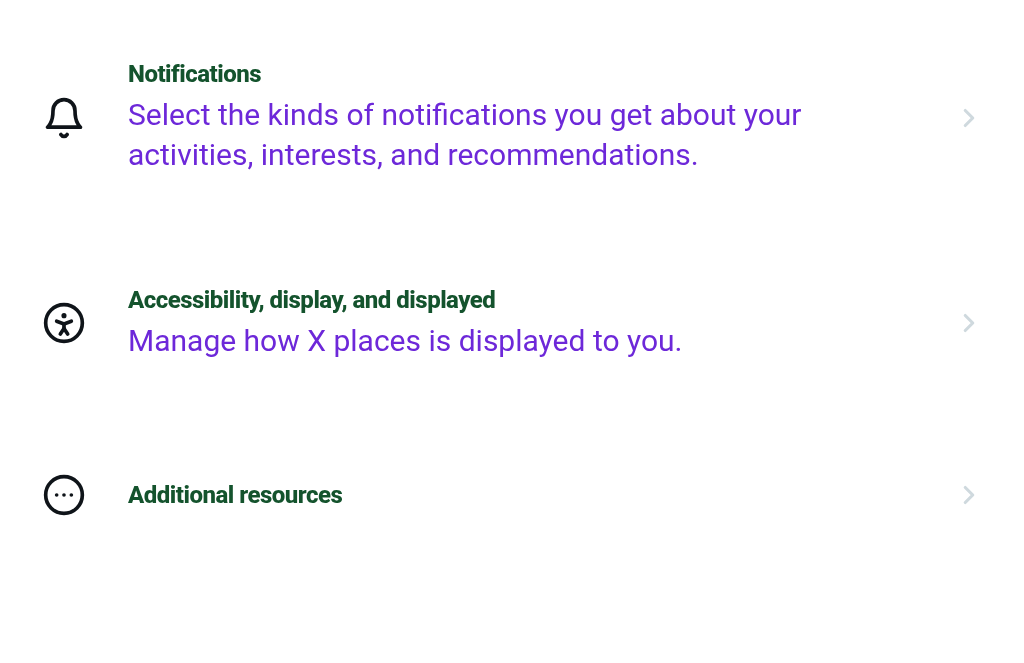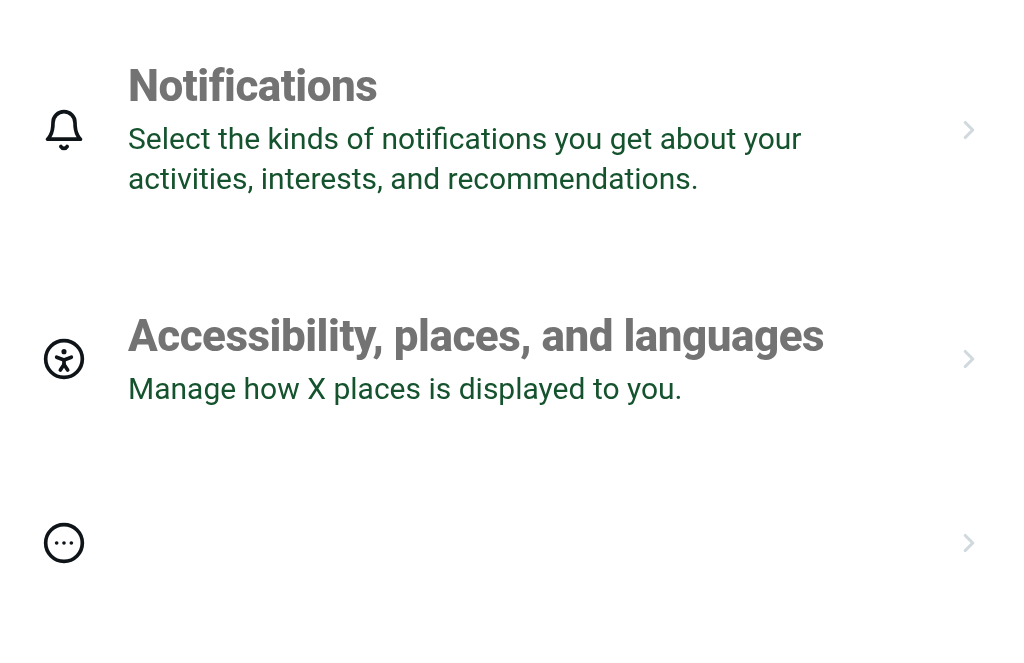--- a/index.html
+++ b/index.html
@@ -38,30 +38,30 @@
       justify-content: center;
       color: #0f1419;
     }
     .item-content {
       flex: 1;
       display: flex;
       flex-direction: column;
       gap: 6px;
     }
     .item-title {
-      font-size: 44px;
+      font-size: 24px;
       font-weight: 800;
-      color: #737373;
+      color: #14532d;
       line-height: 1.2;
       letter-spacing: -0.5px;
     }
     .item-description {
       font-size: 30px;
       font-weight: 400;
-      color: #14532d;
+      color: #6d28d9;
       line-height: 1.35;
     }
     .item-chevron {
       flex-shrink: 0;
       color: #cfd9de;
       display: flex;
       align-items: center;
     }
   </style>
 </head>
@@ -91,40 +91,41 @@
     <span class="item-icon">
       <svg width="44" height="44" viewBox="0 0 24 24" fill="none" stroke="currentColor" stroke-width="2" stroke-linecap="round" stroke-linejoin="round">
         <circle cx="12" cy="12" r="10"></circle>
         <circle cx="12" cy="8" r="1.4" fill="currentColor" stroke="none"></circle>
         <path d="M8 11 L12 12.5 L16 11" stroke-linecap="round"></path>
         <path d="M12 12.5 L12 15" stroke-linecap="round"></path>
         <path d="M10 18 L12 15 L14 18" stroke-linecap="round"></path>
       </svg>
     </span>
     <div class="item-content">
-      <div class="item-title">Accessibility, places, and languages</div>
+      <div class="item-title">Accessibility, display, and displayed</div>
       <div class="item-description">Manage how X places is displayed to you.</div>
     </div>
     <span class="item-chevron">
       <svg width="30" height="30" viewBox="0 0 24 24" fill="none" stroke="currentColor" stroke-width="2.5" stroke-linecap="round" stroke-linejoin="round">
         <polyline points="9 18 15 12 9 6"></polyline>
       </svg>
     </span>
   </div>
 
   <div class="settings-item">
     <span class="item-icon">
       <svg width="44" height="44" viewBox="0 0 24 24" fill="none" stroke="currentColor" stroke-width="2" stroke-linecap="round" stroke-linejoin="round">
         <circle cx="12" cy="12" r="10"></circle>
         <circle cx="8" cy="12" r="1" fill="currentColor" stroke="none"></circle>
         <circle cx="12" cy="12" r="1" fill="currentColor" stroke="none"></circle>
         <circle cx="16" cy="12" r="1" fill="currentColor" stroke="none"></circle>
       </svg>
     </span>
     <div class="item-content">
+      <div class="item-title">Additional resources</div>
     </div>
     <span class="item-chevron">
       <svg width="30" height="30" viewBox="0 0 24 24" fill="none" stroke="currentColor" stroke-width="2.5" stroke-linecap="round" stroke-linejoin="round">
         <polyline points="9 18 15 12 9 6"></polyline>
       </svg>
     </span>
   </div>
 
 </div>
 

